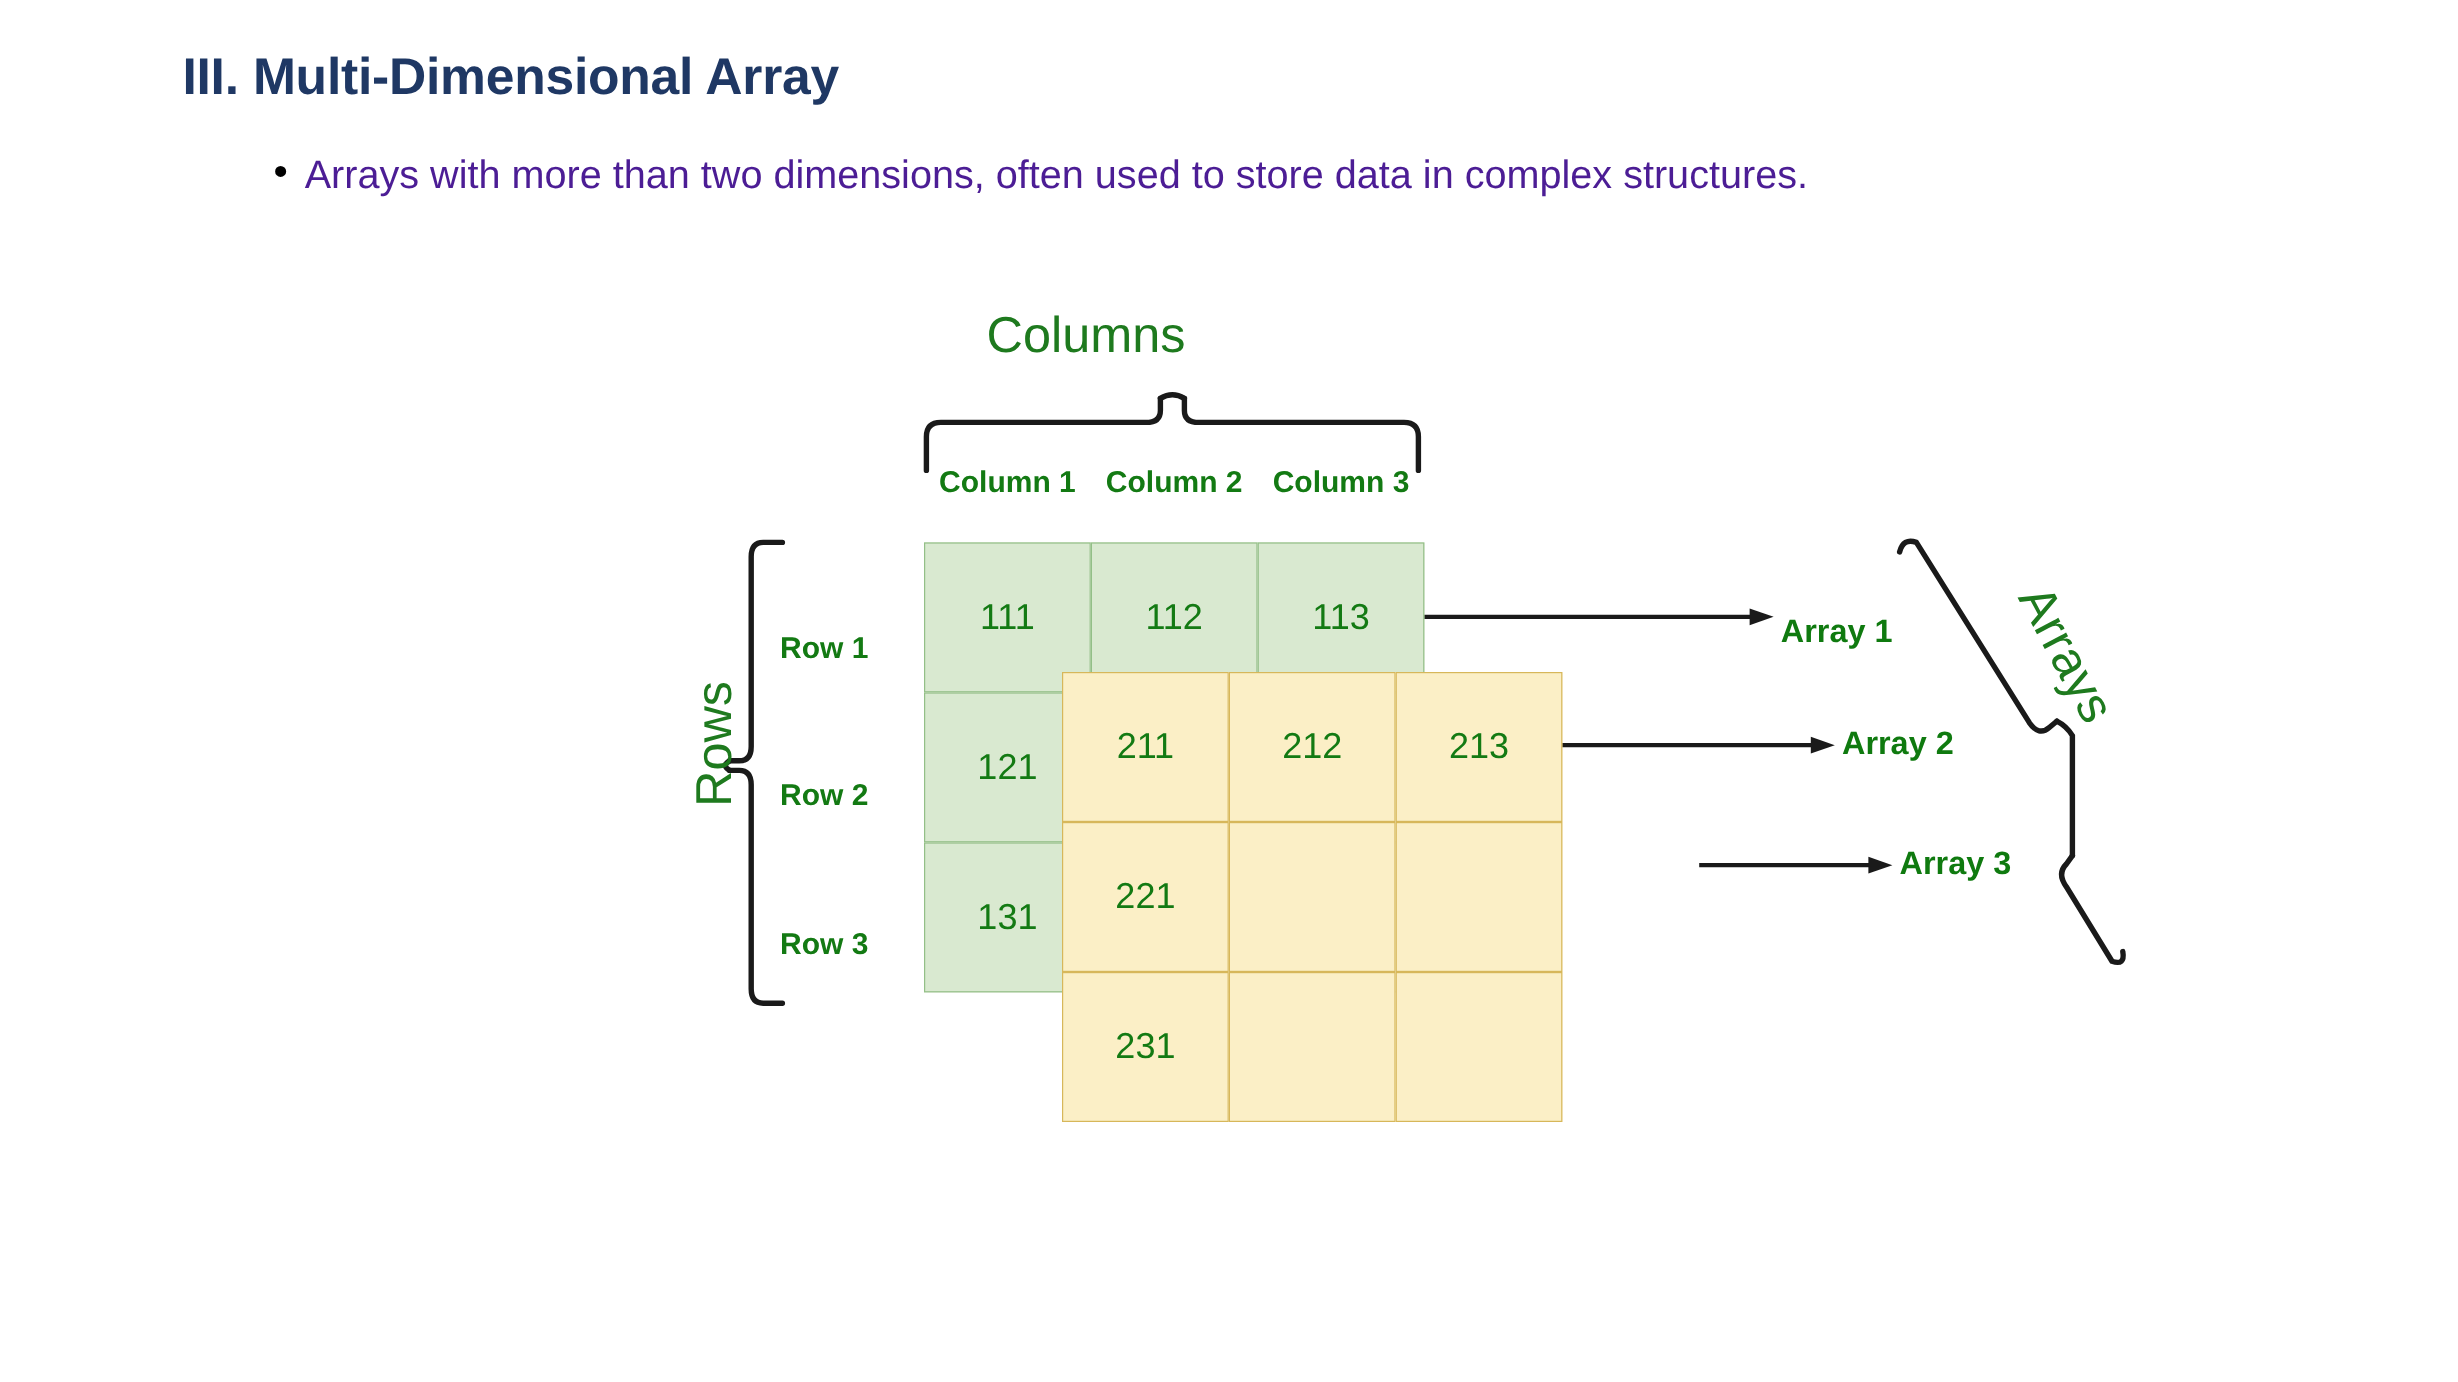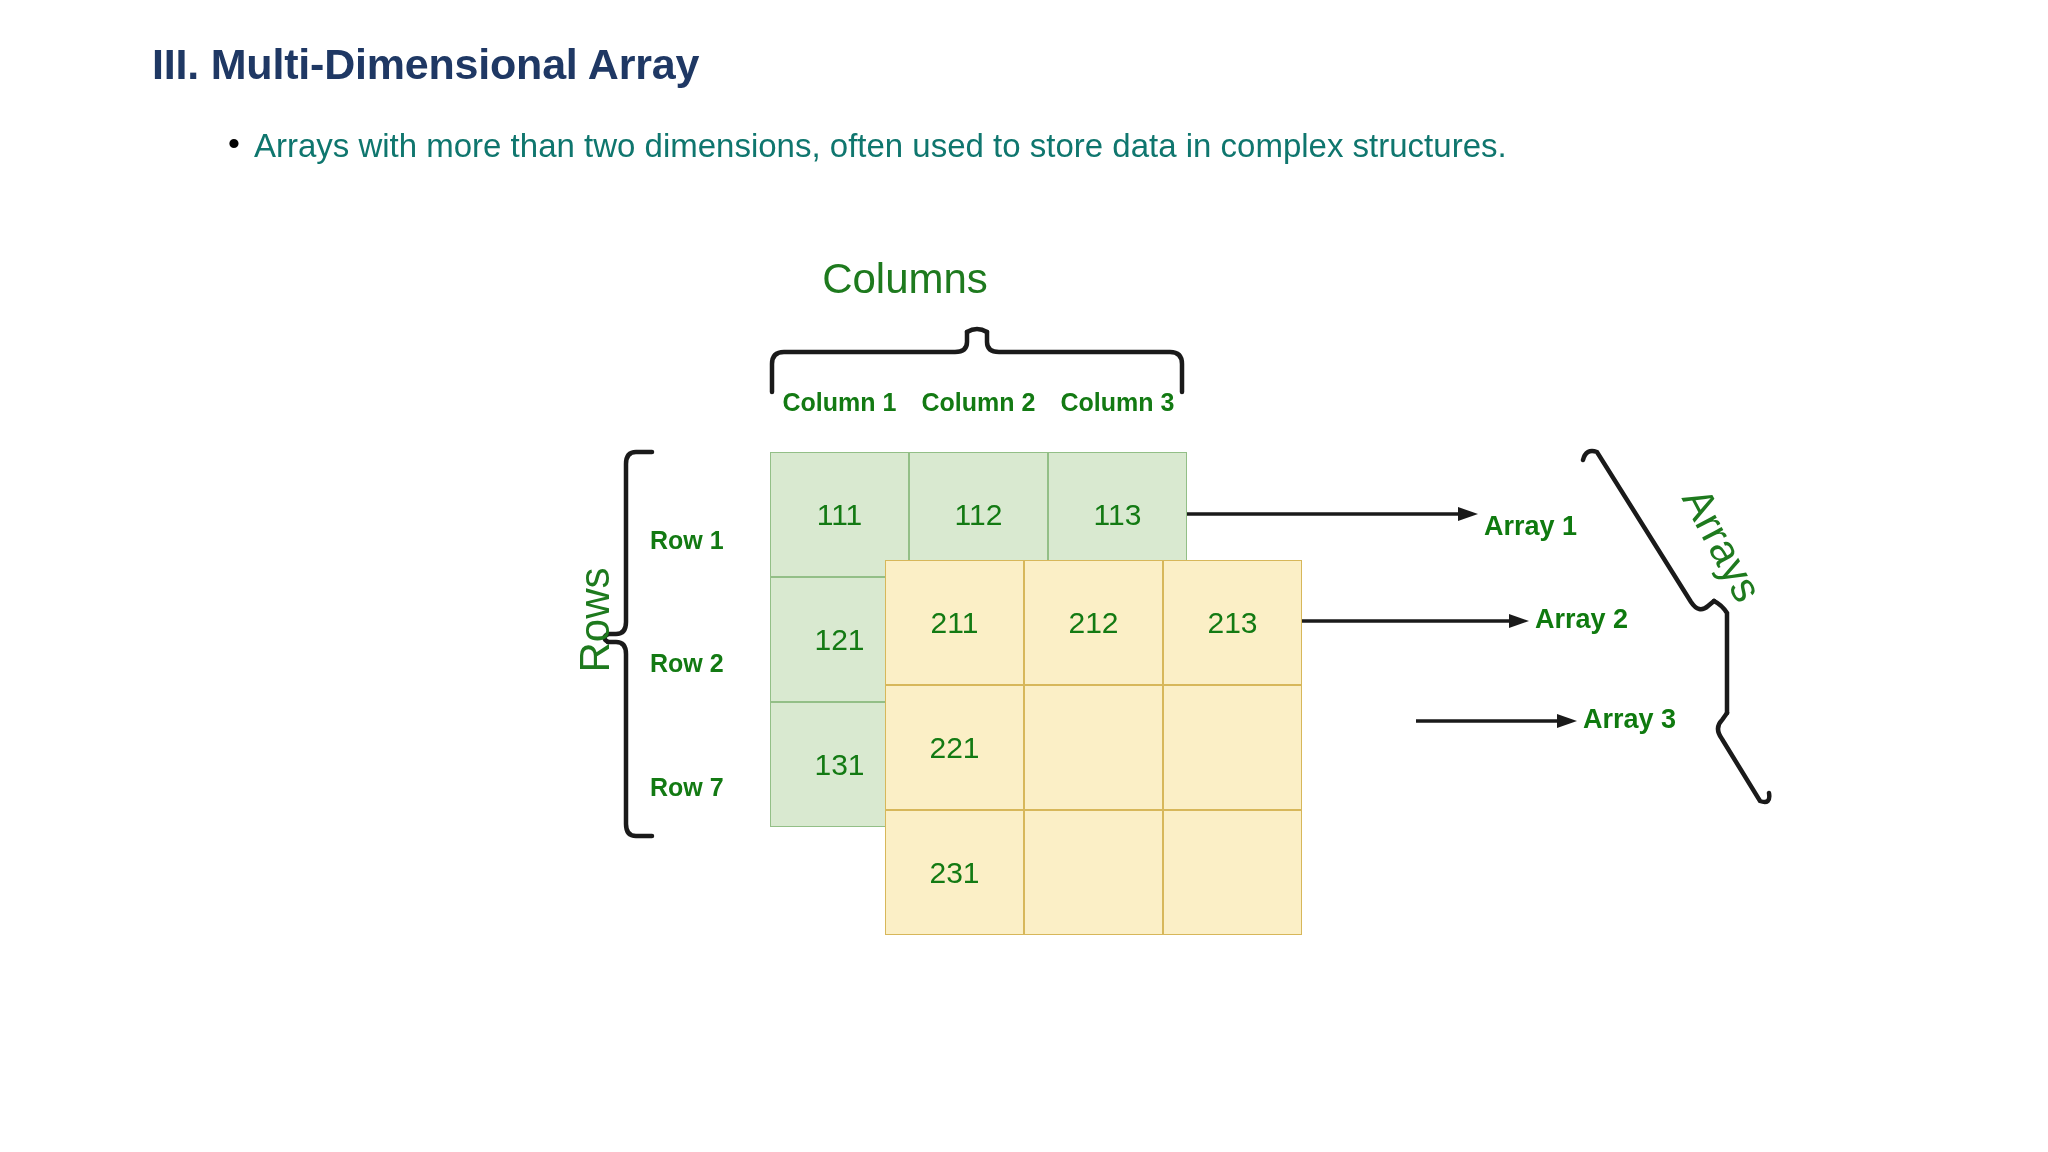--- a/index.html
+++ b/index.html
@@ -24,21 +24,21 @@
     position:absolute;left:228px;top:120px;width:1620px;
     display:flex;align-items:flex-start;
   }
   .bullet-dot{
     flex:0 0 auto;
     font-size:34px;line-height:46px;color:#000;
     margin-right:14px;
   }
   .bullet-text{
     flex:1 1 auto;
-    font-size:33px;line-height:52px;color:#0f766e;
+    font-size:33px;line-height:52px;color:#4c1d95;
     max-width:1570px;
   }
 
   
   .figure{position:absolute;left:0;top:0;width:2048px;height:1152px;}
   .fig-svg{position:absolute;left:0;top:0;width:2048px;height:1152px;pointer-events:none;}
 
   
   .lbl{position:absolute;color:#1a7a1a;white-space:nowrap;}
   .lbl-columns{
@@ -166,21 +166,21 @@
     <div class="lbl lbl-rows">Rows</div>
 
     <div class="lbl lbl-arrays">Arrays</div>
 
     <div class="col-hdr" style="left:770px;width:139px;">Column 1</div>
     <div class="col-hdr" style="left:909px;width:139px;">Column 2</div>
     <div class="col-hdr" style="left:1048px;width:139px;text-align:center;">Column 3</div>
 
     <div class="row-hdr" style="top:490px;">Row 1</div>
     <div class="row-hdr" style="top:613px;">Row 2</div>
-    <div class="row-hdr" style="top:737px;">Row 7</div>
+    <div class="row-hdr" style="top:737px;">Row 3</div>
 
     <div class="grid" id="grid-green">
       <div class="cell">111</div>
       <div class="cell">112</div>
       <div class="cell">113</div>
       <div class="cell">121</div>
       <div class="cell"></div>
       <div class="cell"></div>
       <div class="cell">131</div>
       <div class="cell"></div>

